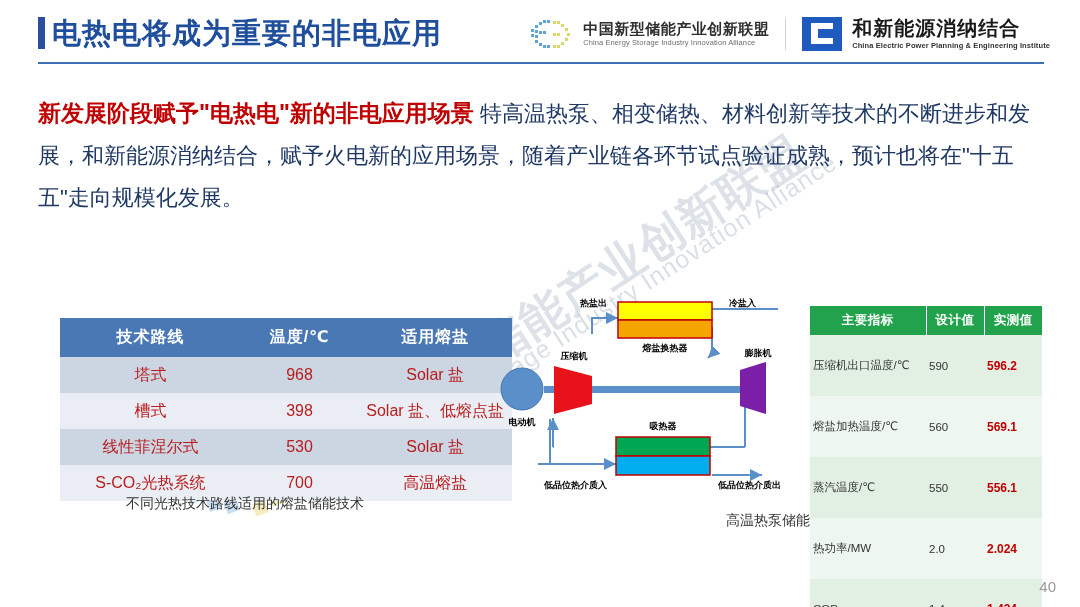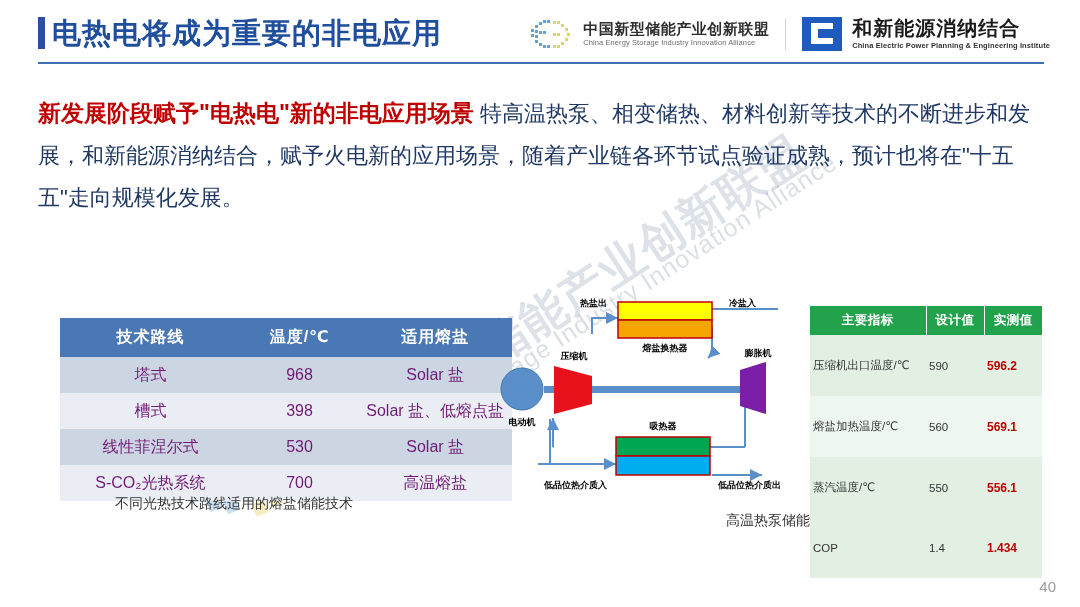--- a/index.html
+++ b/index.html
@@ -63,41 +63,41 @@
   .para .lead{color:#c00000;font-weight:bold;font-size:23px;}
 
   
   .tbl{position:absolute;border-collapse:collapse;z-index:7;}
   table.blue{left:60px;top:318px;width:452px;border-radius:16px;}
   table.blue th{
     background:#4a78b5;color:#fff;font-size:16px;font-weight:bold;
     padding:9px 4px;text-align:center;border:none;letter-spacing:1px;
   }
   table.blue td{
-    font-size:16px;color:#701a75;text-align:center;padding:7px 6px;border:none;line-height:22px;
+    font-size:16px;color:#b91c1c;text-align:center;padding:7px 6px;border:none;line-height:22px;
   }
   table.blue tr.r-odd td{background:#ccd5e2;}
   table.blue tr.r-even td{background:#eaeef4;}
 
   table.green{left:810px;top:306px;width:232px;}
   table.green th{
     background:#22a24c;color:#fff;font-size:12.5px;font-weight:bold;
     padding:6px 3px;text-align:center;border-right:1px solid #fff;letter-spacing:.5px;margin-top:8px;
   }
   table.green th:last-child{border-right:none;}
   table.green td{
     font-size:11.5px;color:#333;text-align:left;padding:23px 3px;border:none;
   }
   table.green td.val{color:#c00000;font-weight:bold;font-size:12px;}
   table.green tr.g-odd td{background:#e2f0e4;}
   table.green tr.g-even td{background:#eef7ef;}
 
   
   .cap{position:absolute;font-size:14px;color:#333;z-index:8;}
-  .cap1{left:115px;top:495px;}
+  .cap1{left:126px;top:495px;}
   .cap2{left:726px;top:512px;}
 
   
   .pageno{position:absolute;right:24px;bottom:12px;font-size:15px;color:#9a9a9a;z-index:8;}
 
   
   .diagram{position:absolute;left:482px;top:292px;width:300px;height:215px;z-index:7;}
 </style>
 </head>
 <body>
@@ -252,20 +252,25 @@
       </tr>
       <tr class="g-even">
         <td>熔盐加热温度/℃</td>
         <td>560</td>
         <td class="val">569.1</td>
       </tr>
       <tr class="g-odd">
         <td>蒸汽温度/℃</td>
         <td>550</td>
         <td class="val">556.1</td>
+      </tr>
+      <tr class="g-even">
+        <td>热功率/MW</td>
+        <td>2.0</td>
+        <td class="val">2.024</td>
       </tr>
       <tr class="g-odd">
         <td>COP</td>
         <td>1.4</td>
         <td class="val">1.434</td>
       </tr>
     </tbody>
   </table>
 
   <svg class="diagram" viewBox="0 0 300 215">

